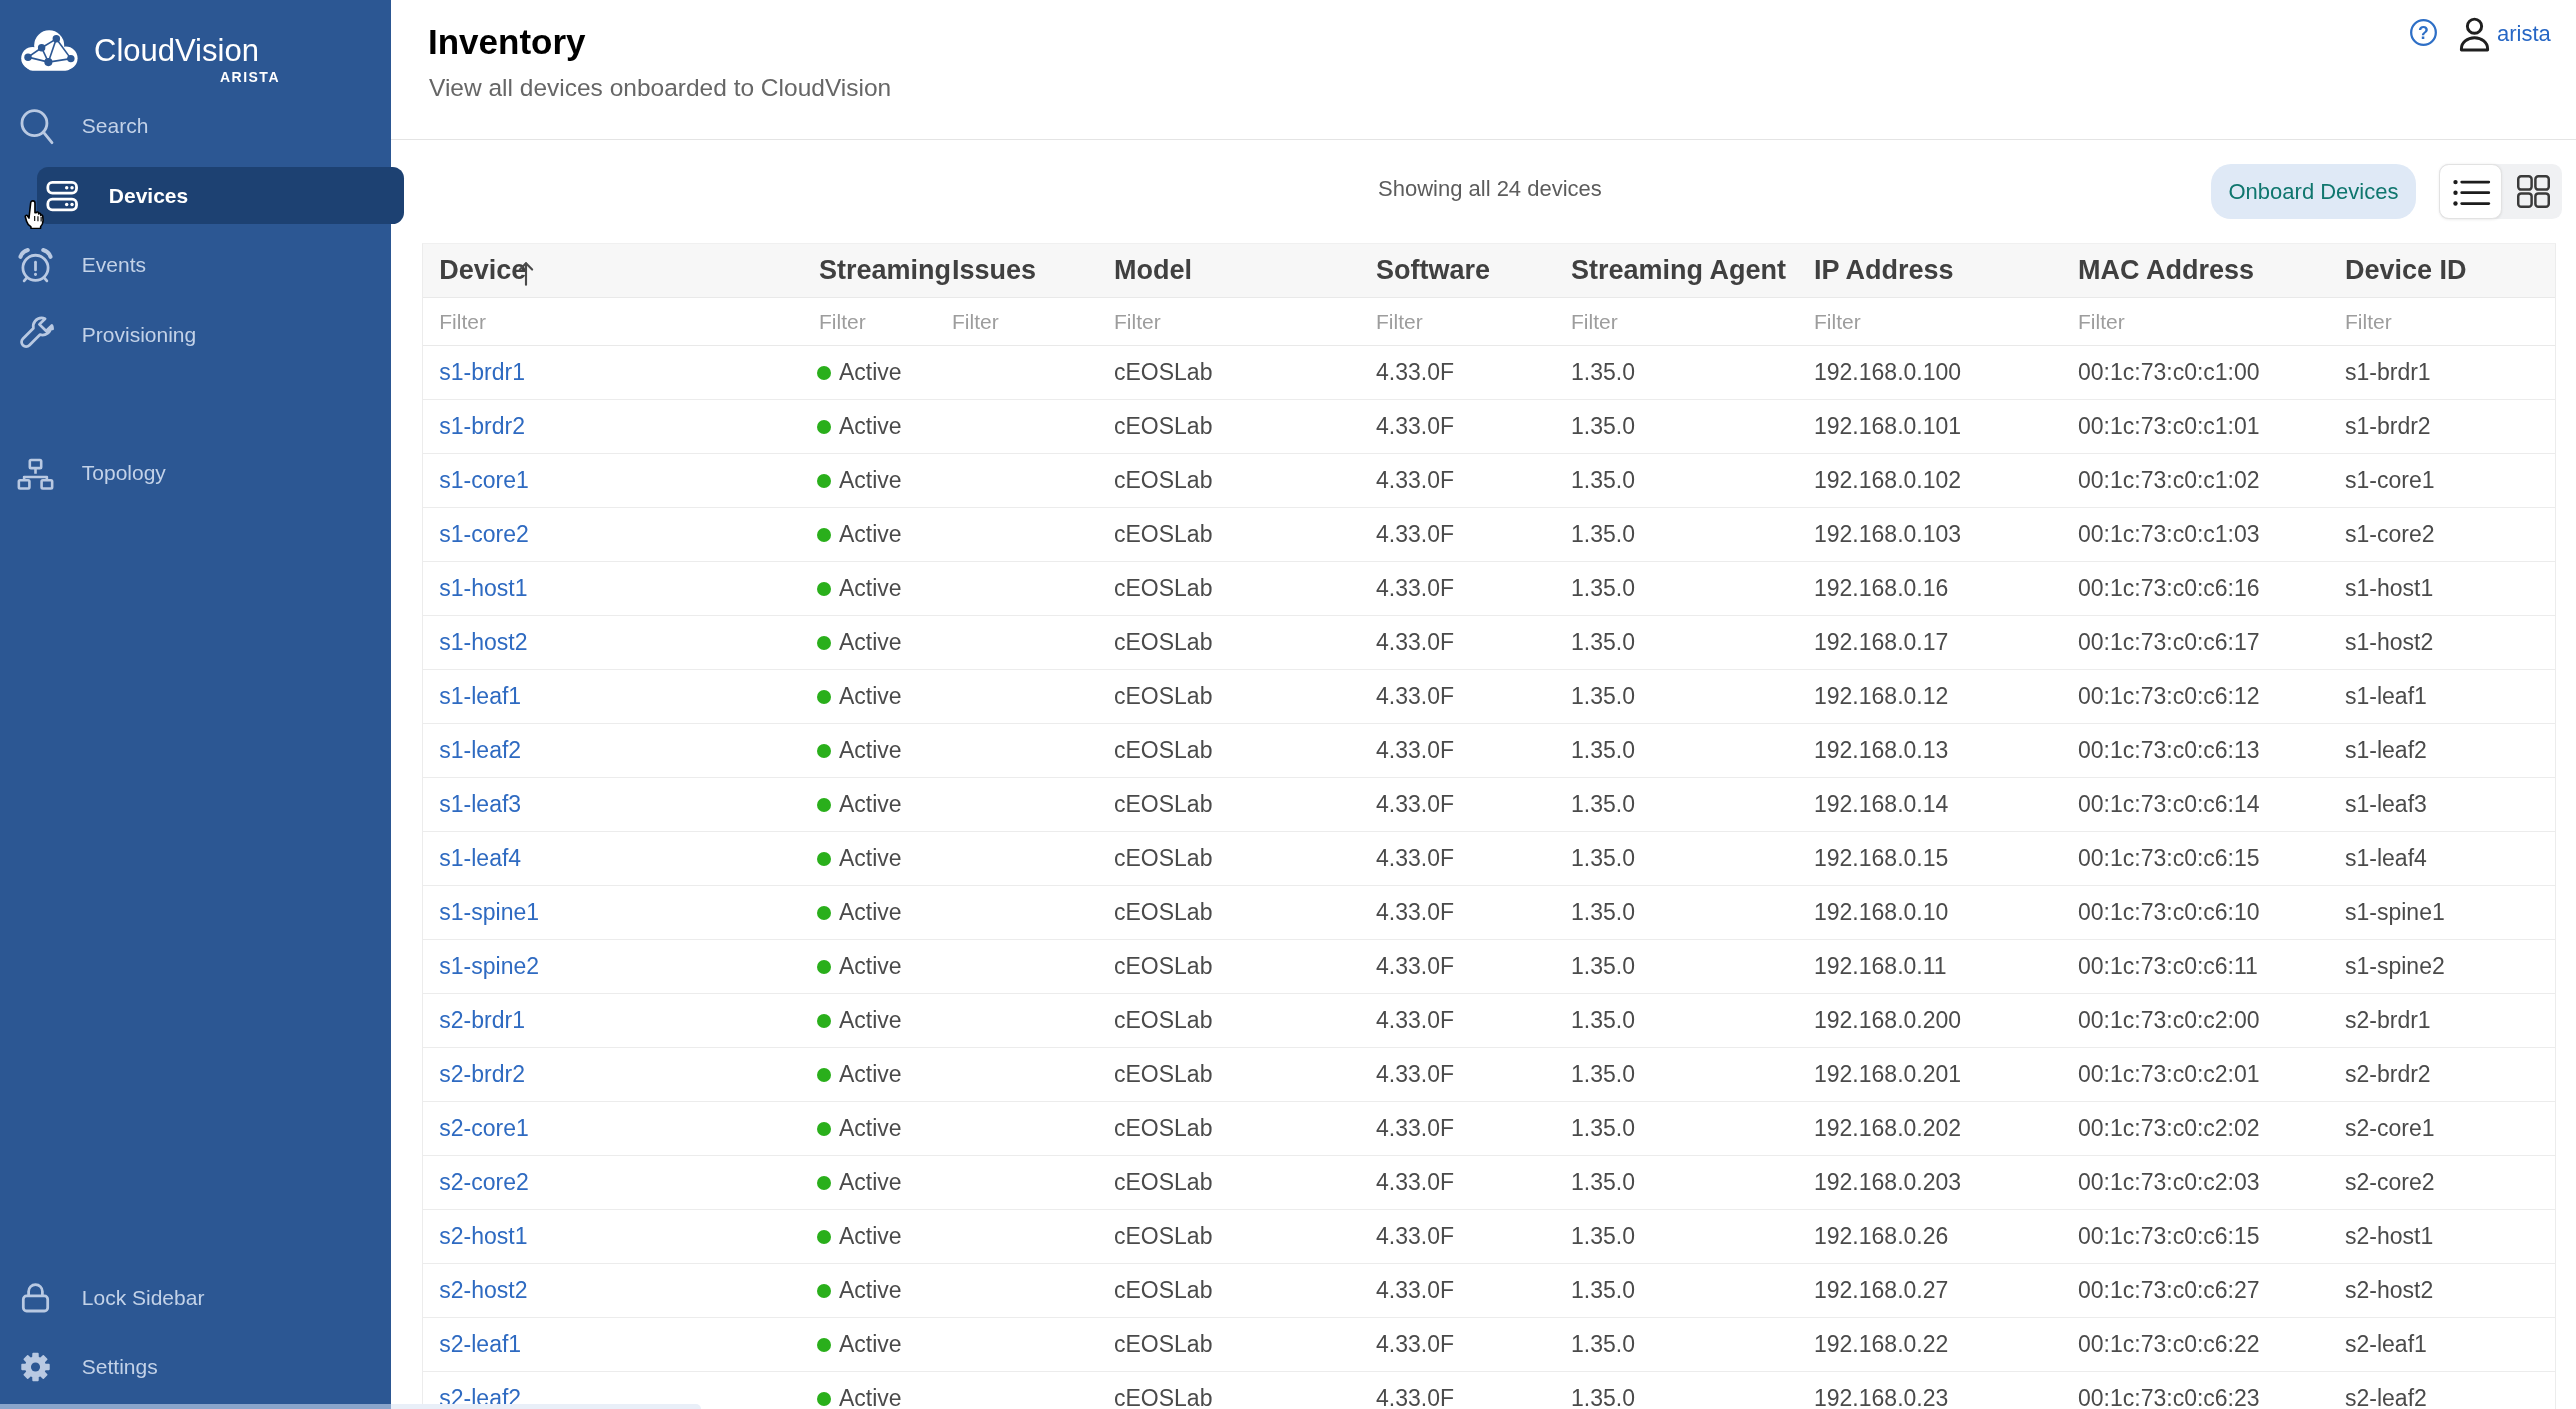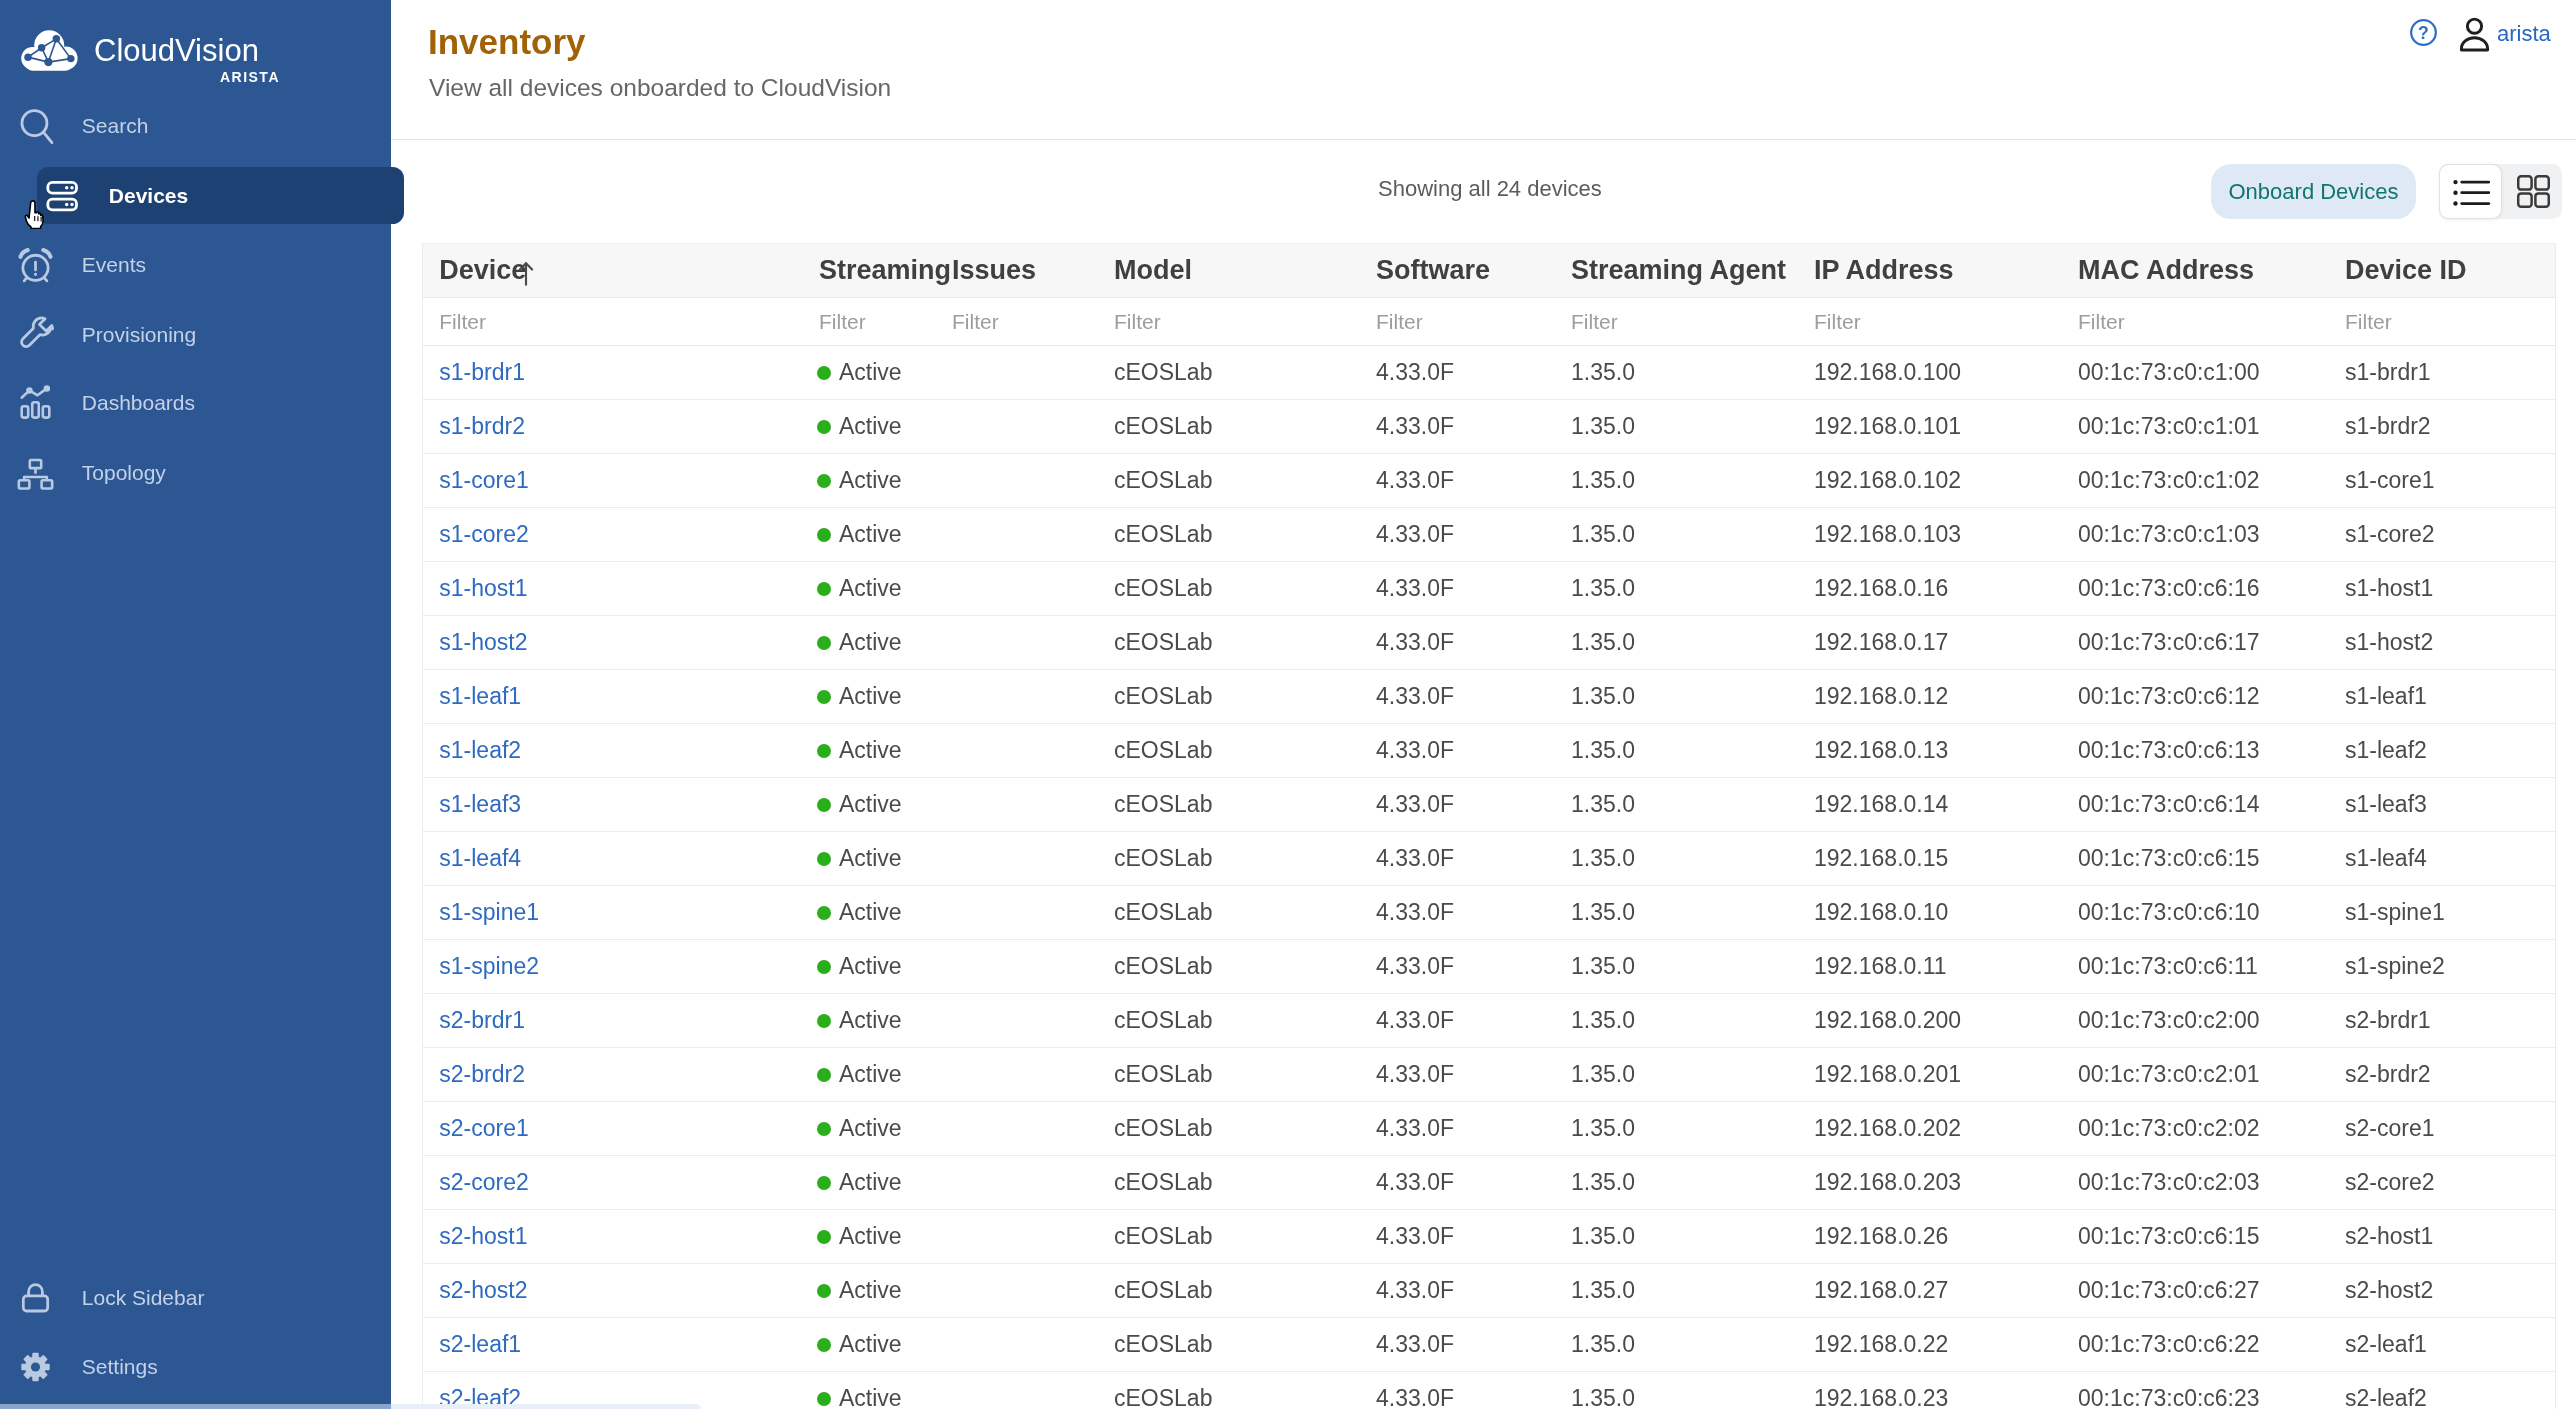--- a/index.html
+++ b/index.html
@@ -12,21 +12,21 @@
 .mi { position:absolute; left:9.8px; width:367px; height:57px; border-radius:11.4px;
   color:#c3d2e8; font-size:21px; }
 .mi .lbl { position:absolute; left:72px; top:50%; transform:translateY(-50%); }
 .mi svg { position:absolute; left:6.5px; top:50%; transform:translateY(-50%); }
 .mi.sel { background:#1d4172; color:#fff; font-weight:700;margin-left:27px; }
 #logo { position:absolute; left:0; top:0; width:419px; height:98px;text-align:right; }
 #cvtext { position:absolute; left:94px; top:33px; font-size:31px; color:#fff; letter-spacing:0px; }
 #artext { position:absolute; right:139px; top:69px; font-size:14px; color:#fff; font-weight:700; letter-spacing:1.5px; }
 
 
-#title { position:absolute; left:428px; top:22px; font-size:35px; font-weight:700; color:#a16207; }
+#title { position:absolute; left:428px; top:22px; font-size:35px; font-weight:700; color:#000000; }
 #subtitle { position:absolute; left:429px; top:74px; font-size:24.5px; color:#666; }
 #divider { position:absolute; left:391px; top:139px; width:2185px; height:0.8px; background:#e4e4e4; }
 #helpq { position:absolute; left:2409px; top:18px; }
 #usericon { position:absolute; left:2458px; top:16.3px; }
 #aristaname { position:absolute; left:2497px; top:21px; font-size:22px; color:#2767c5; }
 
 
 #showing { position:absolute; left:1378px; top:176px; font-size:22px; color:#5c5c5c; }
 #onboard { position:absolute; left:2211px; top:164px; width:205px; height:55px; border-radius:20px;
   background:#dfe9f6; color:#0f766e; font-size:22px; text-align:center; line-height:55px; }
@@ -120,31 +120,20 @@
     <span class="lbl">Events</span>
   </div>
 
   <div class="mi" style="top:306px">
     <svg width="39" height="39" viewBox="0 0 48 48" fill="none" stroke="#b9c9e2" stroke-width="3.4" stroke-linecap="round" stroke-linejoin="round">
       <path d="M43 13.5 a10.5 10.5 0 0 1-13.6 10.1 L16.5 36.5 a5.6 5.6 0 0 1-8-8 L21.4 15.6 A10.5 10.5 0 0 1 31.5 3 c1.5 0 3 .3 4.3 .9 l-7 7 l8.3 8.3 l7-7 c.6 1.3 .9 2.8 .9 4.3 z"></path>
     </svg>
     <span class="lbl">Provisioning</span>
   </div>
 
-  <div class="mi" style="top:374px">
-    <svg width="39" height="39" viewBox="0 0 48 48" fill="none" stroke="#b9c9e2" stroke-width="3.2" stroke-linecap="round" stroke-linejoin="round">
-      <rect x="7" y="28" width="8" height="14" rx="2.5"></rect>
-      <rect x="20" y="23" width="8" height="19" rx="2.5"></rect>
-      <rect x="33" y="28" width="8" height="14" rx="2.5"></rect>
-      <polyline points="7,17.5 16.5,8.5 26.5,14.5 38,6"></polyline>
-      <circle cx="16.5" cy="8.5" r="2.4" fill="#b9c9e2"></circle>
-          <circle cx="38" cy="6" r="2.4" fill="#b9c9e2"></circle>
-    </svg>
-    <span class="lbl">Dashboards</span>
-  </div>
 
   <div class="mi" style="top:444px">
     <svg width="39" height="39" viewBox="0 0 48 48" fill="none" stroke="#b9c9e2" stroke-width="3.2" stroke-linejoin="round">
       <rect x="17" y="8" width="14" height="10" rx="1.5"></rect>
       <rect x="3.5" y="33" width="13" height="10" rx="1.5"></rect>
       <rect x="31.5" y="33" width="13" height="10" rx="1.5"></rect>
       <path d="M24 18 v7 M10 33 v-4 h28 v4"></path>
     </svg>
     <span class="lbl">Topology</span>
   </div>

